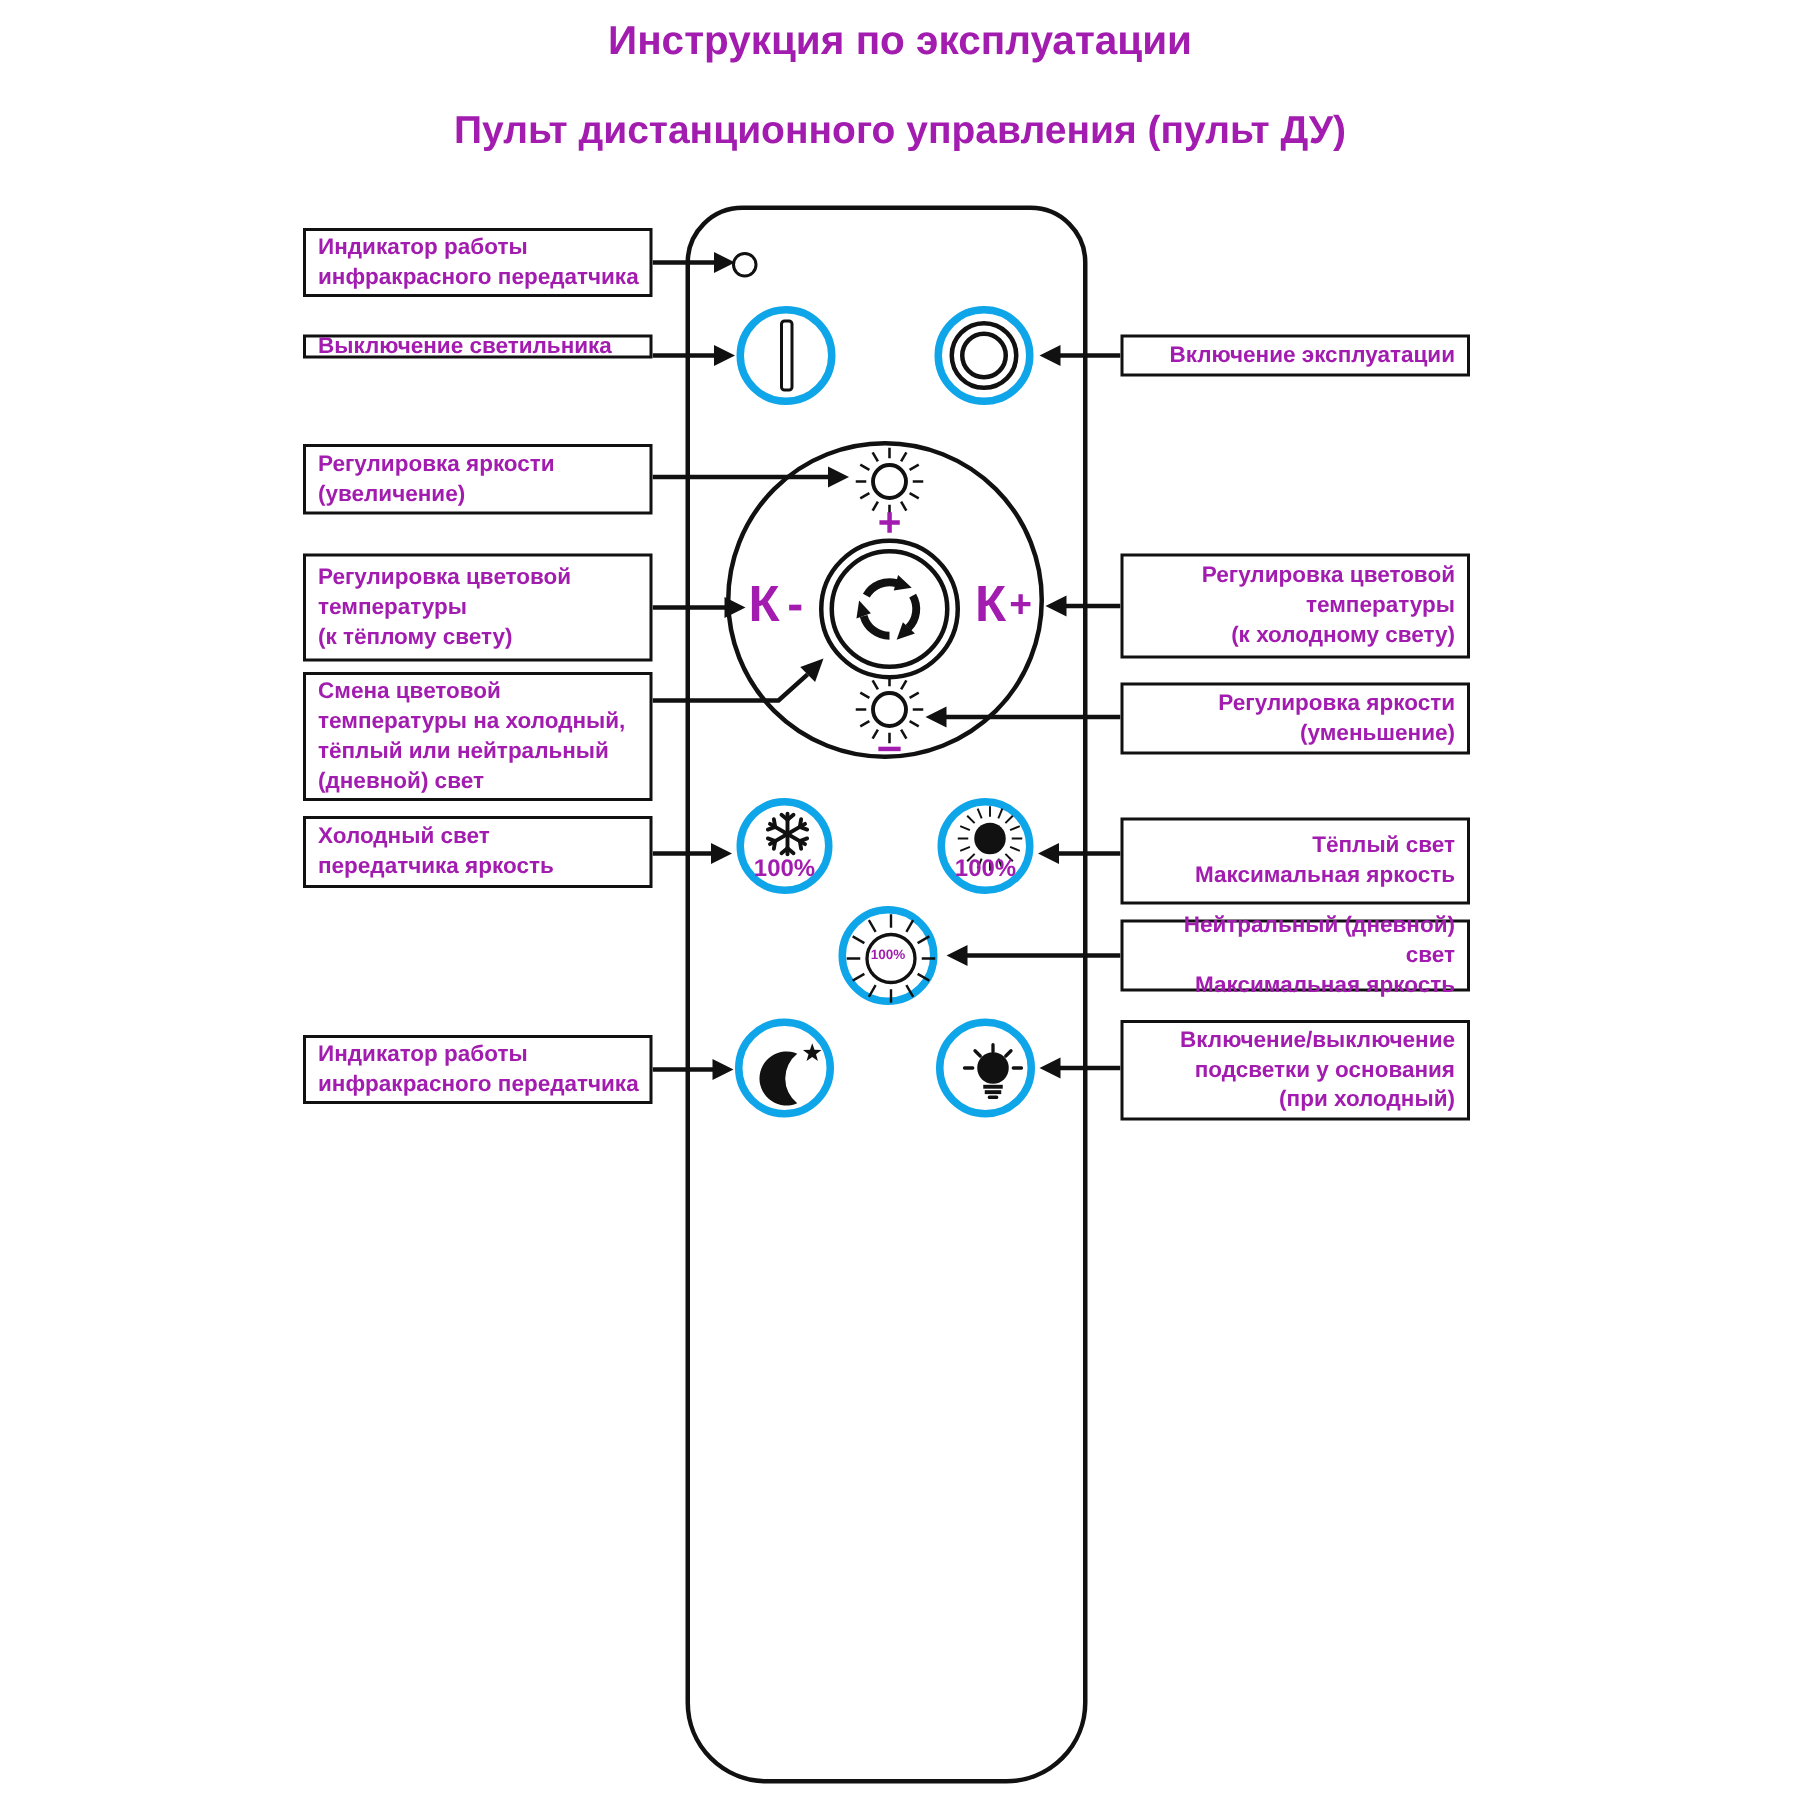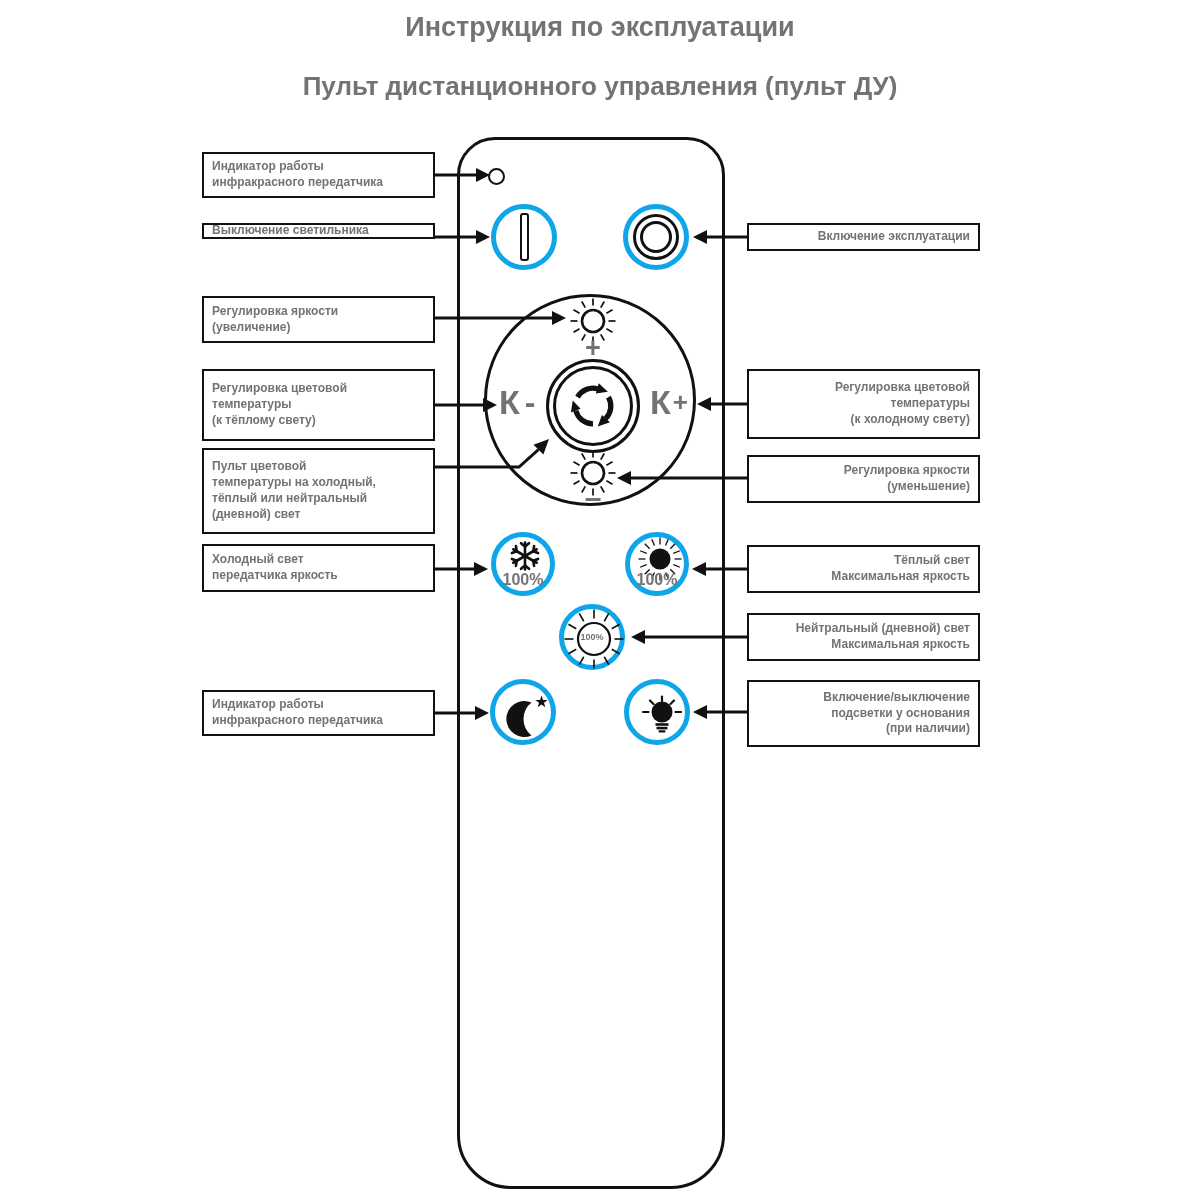--- a/index.html
+++ b/index.html
@@ -1,24 +1,24 @@
 <!DOCTYPE html>
 <html><head>
 <meta charset="utf-8">
 <style>
   html,body{margin:0;padding:0;background:#fff;}
   #page{position:relative;width:1200px;height:1200px;background:#fff;overflow:hidden;
-        font-family:"Liberation Sans",sans-serif;color:#737373;}
+        font-family:"Liberation Sans",sans-serif;color:#a21caf;}
   .title{position:absolute;top:12px;left:0;width:1200px;text-align:center;
          font-weight:bold;font-size:27px;}
   .subtitle{position:absolute;top:71px;left:0;width:1200px;text-align:center;
             font-weight:bold;font-size:26px;}
   .lbox,.rbox{position:absolute;width:233px;border:2px solid #111;background:#fff;
               box-sizing:border-box;display:flex;align-items:center;
-              font-weight:bold;font-size:12px;line-height:1.32;white-space:pre-line;}
+              font-weight:bold;font-size:15px;line-height:1.32;white-space:pre-line;}
   .lbox{left:202px;padding:2px 6px 2px 8px;text-align:left;}
   .rbox{left:747px;padding:2px 8px 2px 6px;text-align:right;justify-content:flex-end;}
   .remote{position:absolute;left:457px;top:137px;width:268px;height:1052px;
           border:3px solid #111;border-radius:38px 38px 54px 54px;background:#fff;box-sizing:border-box;}
   .btn{position:absolute;border:5px solid #0ea5e9;border-radius:50%;background:#fff;box-sizing:border-box;}
   .ir{position:absolute;left:488px;top:168px;width:17px;height:17px;border:2.5px solid #111;
       border-radius:50%;background:#fff;box-sizing:border-box;}
   .poff{left:491px;top:204px;width:66px;height:66px;display:flex;align-items:center;justify-content:center;}
   .poff .bar{width:9px;height:48px;border:2.5px solid #111;border-radius:3px;background:#fff;box-sizing:border-box;}
   .pon{left:623px;top:204px;width:66px;height:66px;display:flex;align-items:center;justify-content:center;}
@@ -407,36 +407,36 @@
   </svg>
 
   <div class="lbox boxlayer" style="top:152px;height:46px">Индикатор работы
 инфракрасного передатчика</div>
   <div class="lbox boxlayer" style="top:223px;height:16px">Выключение светильника</div>
   <div class="lbox boxlayer" style="top:296px;height:47px">Регулировка яркости
 (увеличение)</div>
   <div class="lbox boxlayer" style="top:369px;height:72px">Регулировка цветовой
 температуры
 (к тёплому свету)</div>
-  <div class="lbox boxlayer" style="top:448px;height:86px">Пульт цветовой
+  <div class="lbox boxlayer" style="top:448px;height:86px">Смена цветовой
 температуры на холодный,
 тёплый или нейтральный
 (дневной) свет</div>
   <div class="lbox boxlayer" style="top:544px;height:48px">Холодный свет
 передатчика яркость</div>
   <div class="lbox boxlayer" style="top:690px;height:46px">Индикатор работы
 инфракрасного передатчика</div>
 
   <div class="rbox boxlayer" style="top:223px;height:28px">Включение эксплуатации</div>
   <div class="rbox boxlayer" style="top:369px;height:70px">Регулировка цветовой
 температуры
 (к холодному свету)</div>
   <div class="rbox boxlayer" style="top:455px;height:48px">Регулировка яркости
 (уменьшение)</div>
-  <div class="rbox boxlayer" style="top:545px;height:48px">Тёплый свет
+  <div class="rbox boxlayer" style="top:545px;height:58px">Тёплый свет
 Максимальная яркость</div>
   <div class="rbox boxlayer" style="top:613px;height:48px">Нейтральный (дневной) свет
 Максимальная яркость</div>
   <div class="rbox boxlayer" style="top:680px;height:67px">Включение/выключение
 подсветки у основания
-(при наличии)</div>
+(при холодный)</div>
 
 </div>
 
 </body></html>

